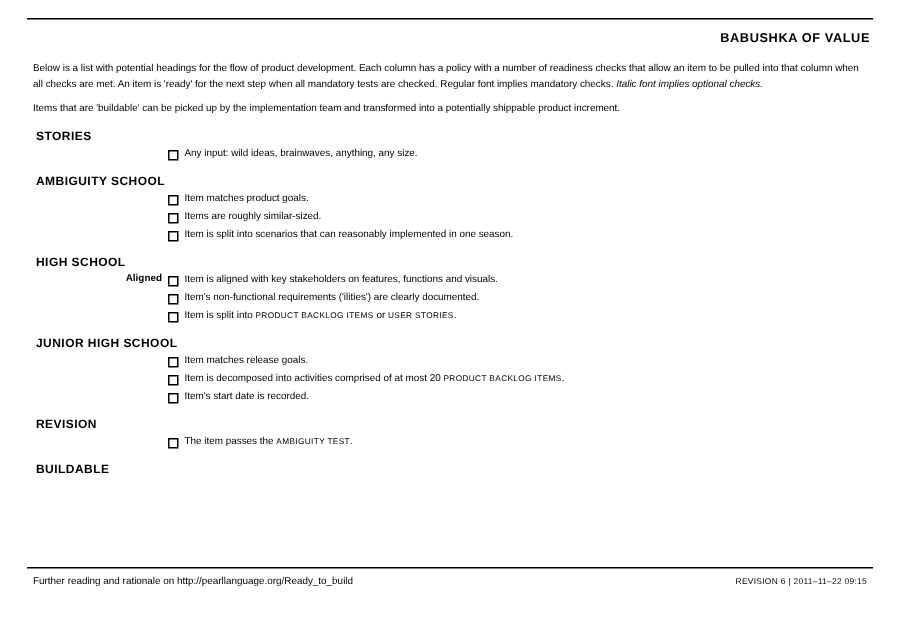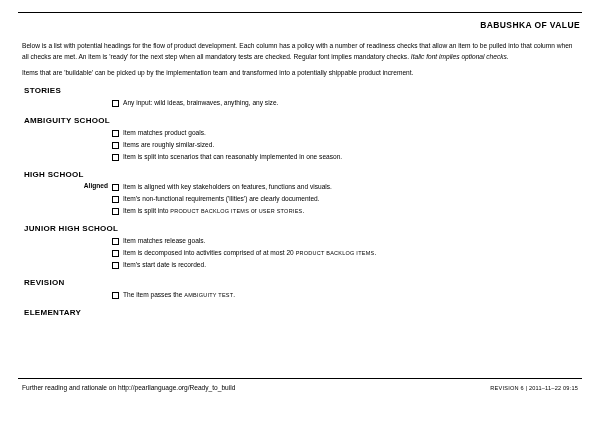--- a/index.html
+++ b/index.html
@@ -210,21 +210,21 @@
       <h2 class="section-head">REVISION</h2>
       <ul class="checks">
         <li class="check-row">
           <span class="box"></span>
           <span class="check-text"><span>The item passes the </span><span class="sc">AMBIGUITY TEST</span><span>.</span></span>
         </li>
       </ul>
     </div>
 
     <div class="section">
-      <h2 class="section-head">ELEMENTARY</h2>
+      <h2 class="section-head">BUILDABLE</h2>
     </div>
 
   </div>
 
   <div class="footer">
     <div class="footer-left">Further reading and rationale on http://pearllanguage.org/Ready_to_build</div>
     <div class="footer-right">
       <span class="rev">REVISION</span>
       <span>6</span>
       <span>|</span>

